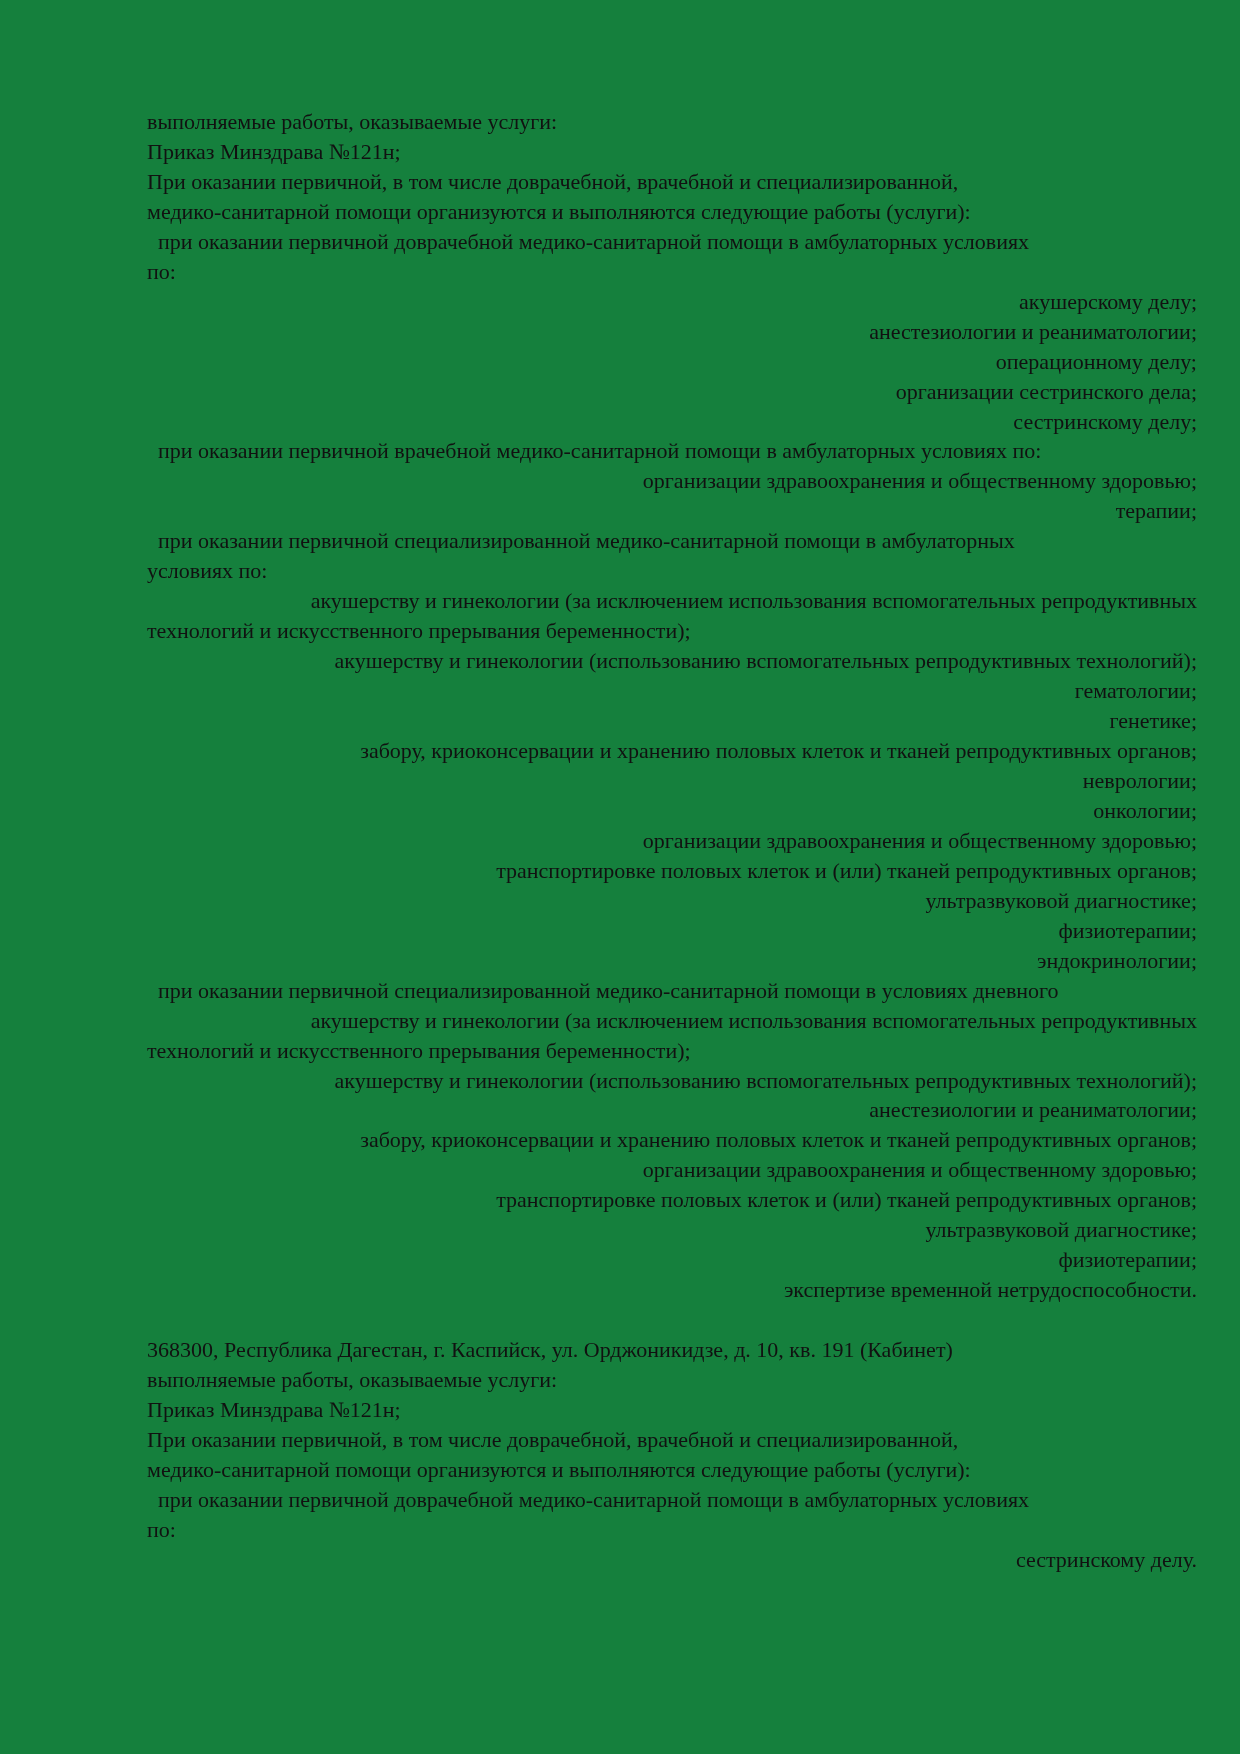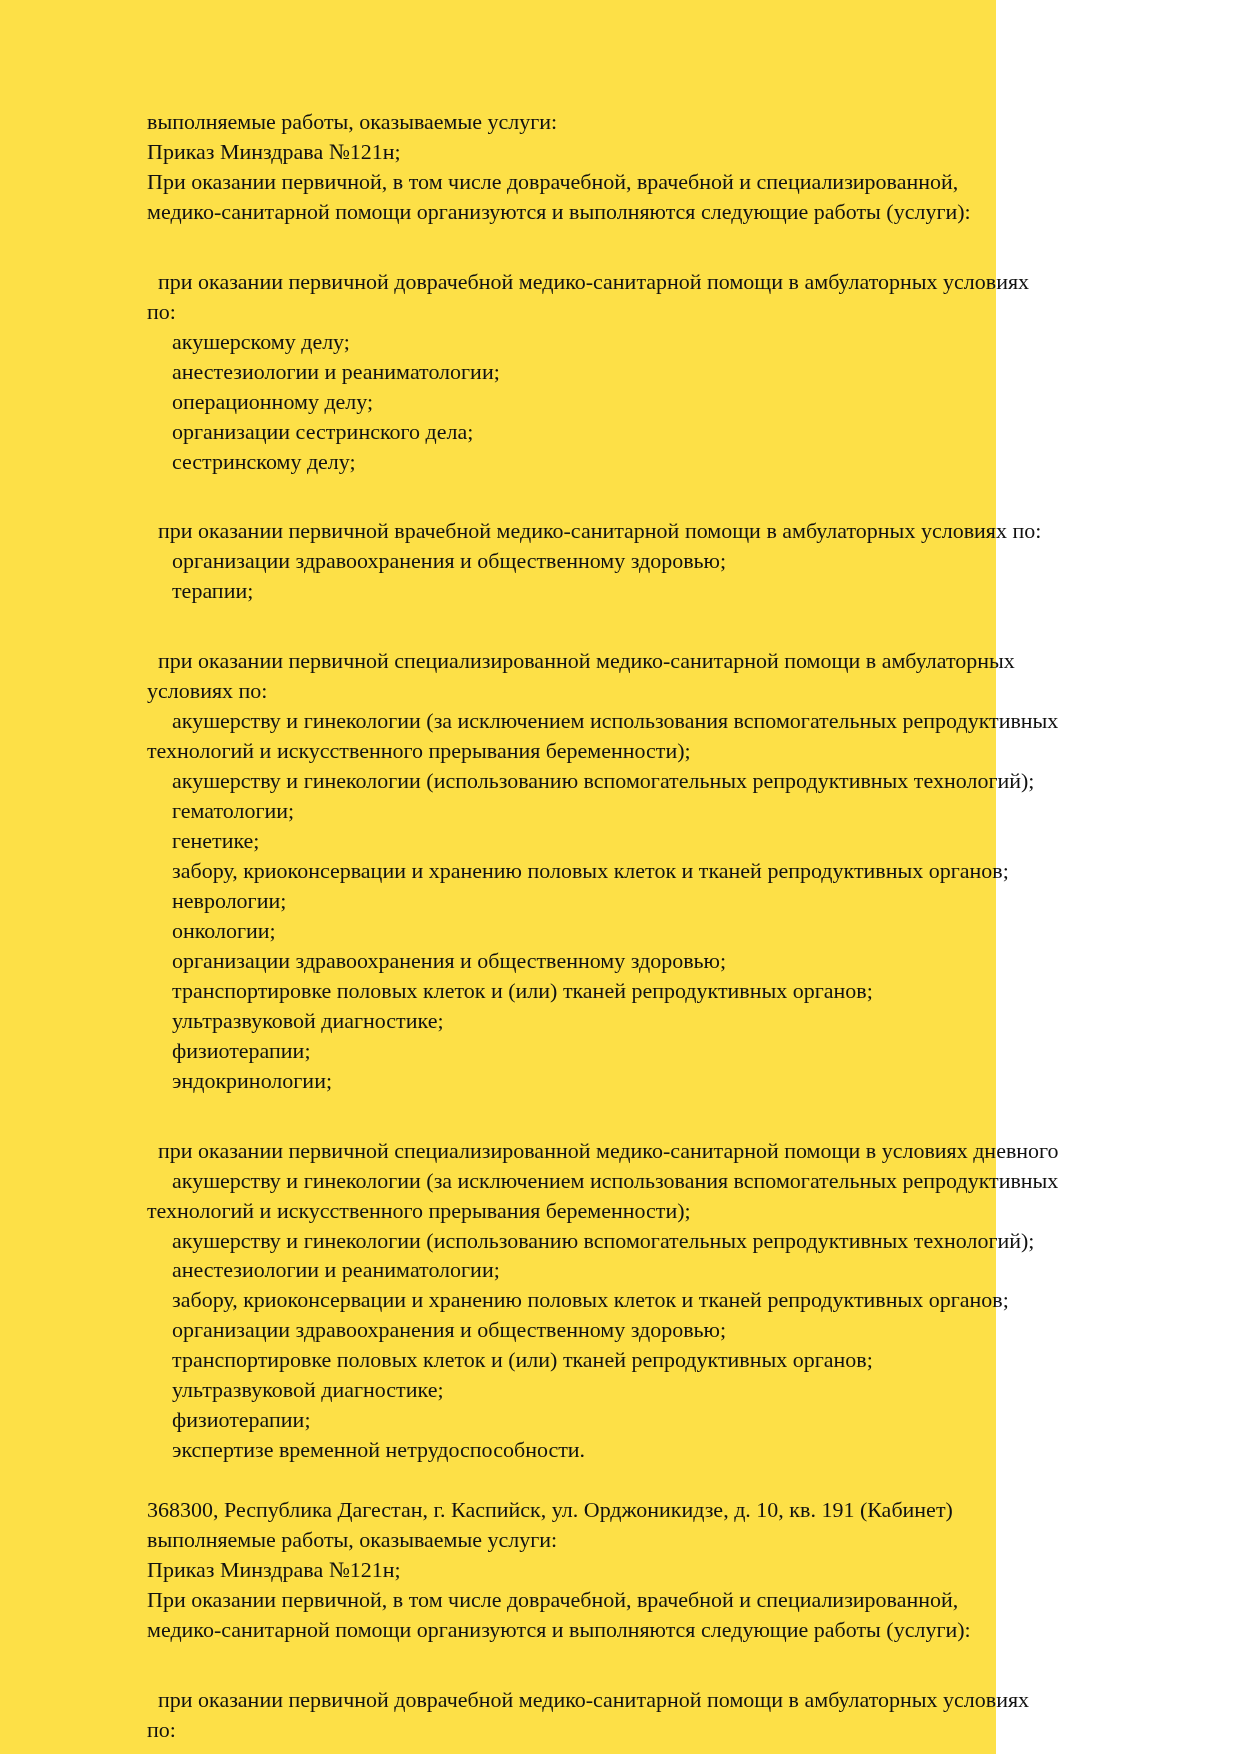--- a/index.html
+++ b/index.html
@@ -10,41 +10,41 @@
   body {
     width: 1240px;
     height: 1754px;
     position: relative;
     overflow: hidden;
   }
   .page {
     position: absolute;
     left: 0;
     top: 0;
-    width: 996px;
+    width: 1240px;
     height: 1754px;
-    background: #fde047;
+    background: #15803d;
   }
   .text-block {
     position: absolute;
     left: 147px;
     top: 107px;
     width: 1050px;
     font-family: "Liberation Serif", "DejaVu Serif", serif;
     font-size: 22px;
     line-height: 29.96px;
     color: #111111;
   }
   .line {
     white-space: pre;
     height: 29.96px;
   }
   .lvl-0 { padding-left: 0; }
-  .lvl-1 { padding-left: 11px; margin-top: 40px; }
-  .lvl-2 { padding-left: 25px; }
+  .lvl-1 { padding-left: 11px; }
+  .lvl-2 { padding-left: 25px; text-align: right; }
 </style>
 </head>
 <body>
 
 <div class="page">
   <div class="text-block">
     <div>
       <div class="line lvl-0">выполняемые работы, оказываемые услуги:</div>
       <div class="line lvl-0">Приказ Минздрава №121н;</div>
       <div class="line lvl-0">При оказании первичной, в том числе доврачебной, врачебной и специализированной,</div>

